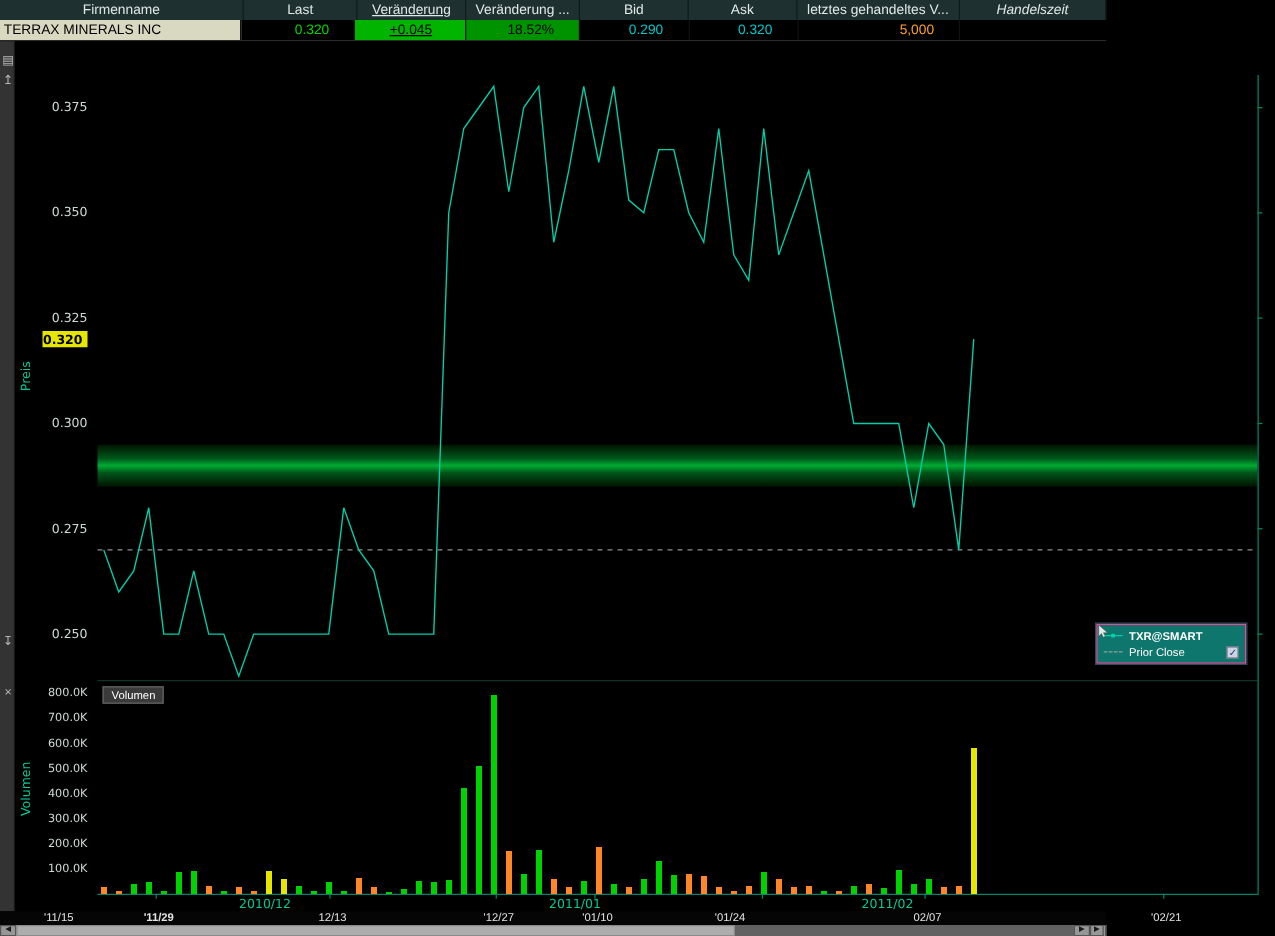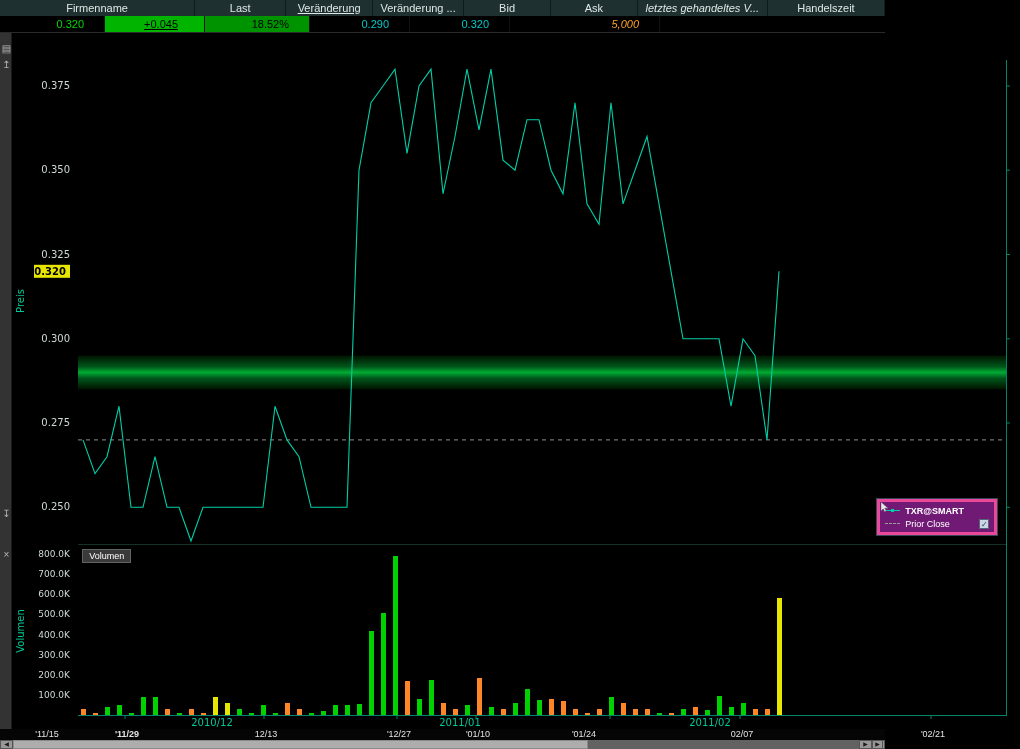--- a/index.html
+++ b/index.html
@@ -8,42 +8,42 @@
   .app{position:relative;width:885px;height:749px;background:#000;}
 
   
   .quote{height:33px;border-bottom:1px solid #2a2a2a;}
   .qrow{display:flex;}
   .qhead{height:16px;background:#1e3030;color:#dfe8e6;font-size:11px;}
   .qhead .qc{display:flex;align-items:center;justify-content:center;border-right:1px solid #0e1c1c;white-space:nowrap;overflow:hidden;}
   .qdata{height:16px;background:#000;font-size:11px;}
   .qdata .qc{display:flex;align-items:center;justify-content:flex-end;padding-right:20px;border-right:1px solid #111;white-space:nowrap;overflow:hidden;}
   .c0{width:225px;}.c1{width:105px;}.c2{width:100px;text-decoration:underline;}.c3{width:105px;}
-  .c4{width:100px;}.c5{width:100px;}.c6{width:150px;font-style:italic;}.c7{width:135px;}
+  .c4{width:100px;}.c5{width:100px;}.c6{width:150px;}.c7{width:135px;font-style:italic;}
   .qdata .name{justify-content:flex-start;padding-left:3px;background:#d9d9c2;color:#000;}
   .qdata .last{color:#00d800;}
   .qdata .chg{background:#00b400;color:#000;padding-right:26px;}
   .qdata .chgp{background:#009300;color:#000;}
   .qdata .bid,.qdata .ask{color:#00c8c8;}
   .qdata .size{color:#ffa028;}
   .qdata .time{color:#f2f2f2;margin-top:45px;}
 
   
   .chart-region{display:flex;height:696px;}
   .left-toolbar{position:relative;width:14px;background:#333;border-right:1px solid #1a1a1a;}
   .tool{position:absolute;left:0;width:13px;text-align:center;color:#b5b5b5;font-size:10px;line-height:12px;cursor:default;}
   .chart-area{position:relative;width:1006px;height:696px;background:#000;}
   svg{position:absolute;left:0;top:0;}
   svg text{font-family:"DejaVu Sans",sans-serif;}
 
   .vol-label-box{position:absolute;left:70px;top:516px;height:14px;line-height:12px;
     background:#3a3a3a;border:1px solid #636363;color:#fff;font-size:9px;padding:0 6px;}
 
-  .legend{position:absolute;left:865px;top:466px;width:120px;background:#701a75;
-    border:3px solid #ec4899;outline:1px solid #39465a;padding:2px 5px;}
+  .legend{position:absolute;left:865px;top:466px;width:120px;background:#0f766e;
+    border:1px solid #ec4899;outline:1px solid #39465a;padding:2px 5px;}
   .lrow{display:flex;align-items:center;height:13px;gap:5px;}
   .lsample{width:15px;height:0;position:relative;}
   .lsample.solid{border-top:1px solid #00cfa8;}
   .lsample.solid::after{content:"";position:absolute;left:6px;top:-2px;width:3px;height:3px;background:#00cfa8;}
   .lsample.dashed{border-top:1px dashed #9a9a9a;}
   .ltext{color:#fff;font-size:9px;flex:1;white-space:nowrap;}
   .ltext.bold{font-weight:bold;}
   .cbx{width:10px;height:10px;background:#cdd5e0;border:1px solid #55657a;color:#16377e;
     font-size:8px;line-height:9px;text-align:center;}
   .hand{display:inline-block;width:9px;height:10px;}
@@ -70,20 +70,21 @@
       <div class="qc c0">Firmenname</div>
       <div class="qc c1">Last</div>
       <div class="qc c2">Veränderung</div>
       <div class="qc c3">Veränderung ...</div>
       <div class="qc c4">Bid</div>
       <div class="qc c5">Ask</div>
       <div class="qc c6">letztes gehandeltes V...</div>
       <div class="qc c7">Handelszeit</div>
     </div>
     <div class="qrow qdata">
+      <div class="qc c0 name">TERRAX MINERALS INC</div>
       <div class="qc c1 last">0.320</div>
       <div class="qc c2 chg">+0.045</div>
       <div class="qc c3 chgp">18.52%</div>
       <div class="qc c4 bid">0.290</div>
       <div class="qc c5 ask">0.320</div>
       <div class="qc c6 size">5,000</div>
       <div class="qc c7 time">21:39:33</div>
     </div>
   </div>
 

